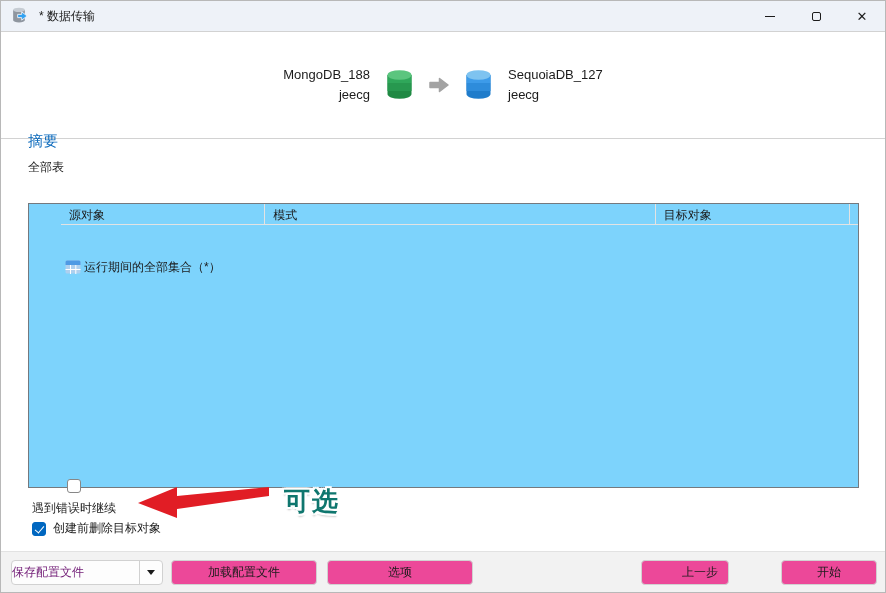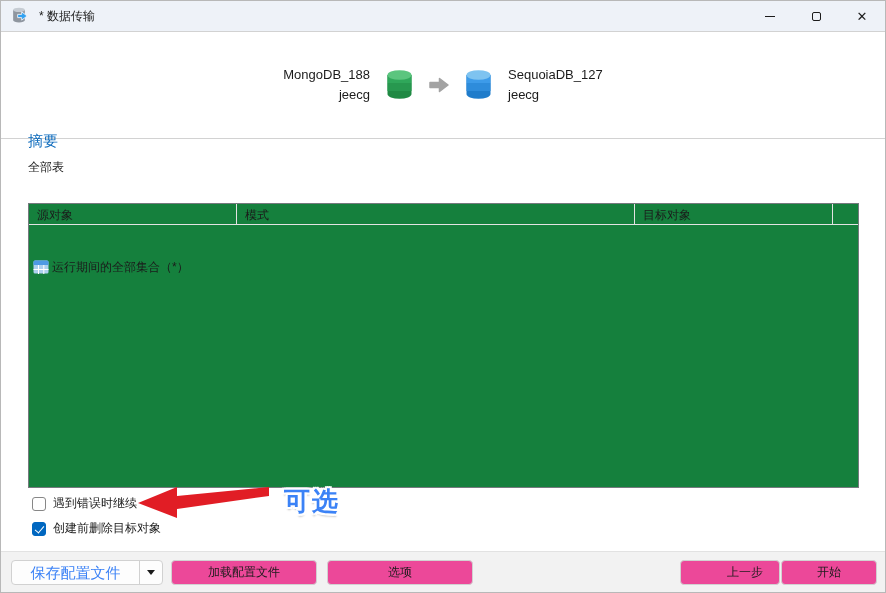--- a/index.html
+++ b/index.html
@@ -24,50 +24,50 @@
   .conn-text.right { text-align:right; }
   .conn-text.left { text-align:left; }
   .db-icon { width:27px; height:32px; }
   .transfer-arrow { width:20px; height:20px; }
 
   
   .summary-title { position:absolute; left:27px; top:131px; font-size:15px; color:#0f6cbd; }
   .summary-sub { position:absolute; left:27px; top:158px; font-size:12px; color:#1b1b1b; }
 
   
-  .obj-table { position:absolute; left:27px; top:202px; width:831px; height:285px; border:1px solid #75797e; background:#15803d; }
+  .obj-table { position:absolute; left:27px; top:202px; width:831px; height:285px; border:1px solid #75797e; background:#7dd3fc;padding-left:32px; }
   .obj-table-header { display:flex; height:21px; border-bottom:1px solid #e3e3e3; }
   .th { font-size:12px; color:#1b1b1b; padding:3px 0 0 8px; border-right:1px solid #e3e3e3; }
   .th.c1 { width:208px; } .th.c2 { width:198px; } .th.c3 { width:398px; }
   .th.filler { flex:1; border-right:none; }
   .obj-row { display:flex; align-items:center; height:20px; padding-left:4px; font-size:12px; color:#1b1b1b;margin-top:32px; }
   .row-icon { width:16px; height:14px; margin-right:3px; flex:0 0 auto; }
 
   
   .opt-row { position:absolute; left:31px; display:flex; align-items:center; gap:7px; font-size:12px; color:#1b1b1b; cursor:default; }
-  .opt-row.r1 { top:494px; } .opt-row.r2 { top:519px; }
+  .opt-row.r1 { top:478px;flex-direction:column; } .opt-row.r2 { top:519px; }
   .cbx { width:14px; height:14px; border:1px solid #878787; border-radius:3px; background:#fff; flex:0 0 auto; position:relative; }
   .cbx.checked { background:#0067c0; border-color:#0067c0; }
   .cbx.checked::after { content:""; position:absolute; left:4px; top:1px; width:4px; height:8px; border:solid #fff; border-width:0 1.6px 1.6px 0; transform:rotate(40deg); }
 
   
   .anno-arrow { position:absolute; left:136px; top:484px; width:134px; height:34px; }
-  .anno-label { position:absolute; left:283px; top:483px; font-size:26px; font-weight:bold; color:#3b82f6; letter-spacing:2px;
+  .anno-label { position:absolute; left:283px; top:483px; font-size:26px; font-weight:bold; color:#0f766e; letter-spacing:2px;
     text-shadow:-2px -2px 0 #fff, 2px -2px 0 #fff, -2px 2px 0 #fff, 2px 2px 0 #fff, 0 -2px 0 #fff, 0 2px 0 #fff, -2px 0 0 #fff, 2px 0 0 #fff, 0 3px 2px rgba(0,0,0,.25); }
 
   
   .footer { position:absolute; left:0; bottom:0; width:100%; height:41px; background:#f2f2f2; border-top:1px solid #e2e2e2; }
   .btn { position:absolute; top:8px; height:25px; background:#ec4899; border:1px solid #d1d1d1; border-radius:4px; font-size:12px; color:#1b1b1b; text-align:center; line-height:23px; cursor:default; }
   .split-btn { position:absolute; top:8px; left:10px; width:152px; height:25px; display:flex; background:#fdfdfd; border:1px solid #d1d1d1; border-radius:4px; }
-  .split-main { flex:1; font-size:15px; color:#3b82f6; text-align:center; line-height:23px; }
+  .split-main { flex:1; font-size:12px; color:#701a75; line-height:23px; }
   .split-arrow { width:23px; border-left:1px solid #d1d1d1; display:flex; align-items:center; justify-content:center; }
   .caret { width:0; height:0; border-left:4px solid transparent; border-right:4px solid transparent; border-top:5px solid #1b1b1b; }
   .btn-load { left:170px; width:146px; }
   .btn-options { left:326px; width:146px; }
-  .btn-prev { left:679px; width:100px;padding-left:30px; }
+  .btn-prev { left:640px; width:88px;padding-left:30px; }
   .btn-start { left:780px; width:96px; }
 </style>
 </head>
 <body>
 
 <div class="window">
 
   <div class="titlebar">
     <svg class="titlebar-icon" viewBox="0 0 20 20">
       <path d="M3.5 3.2 v11.6 a6.5 2.4 0 0 0 13 0 V3.2 z" fill="#8f969f"></path>

